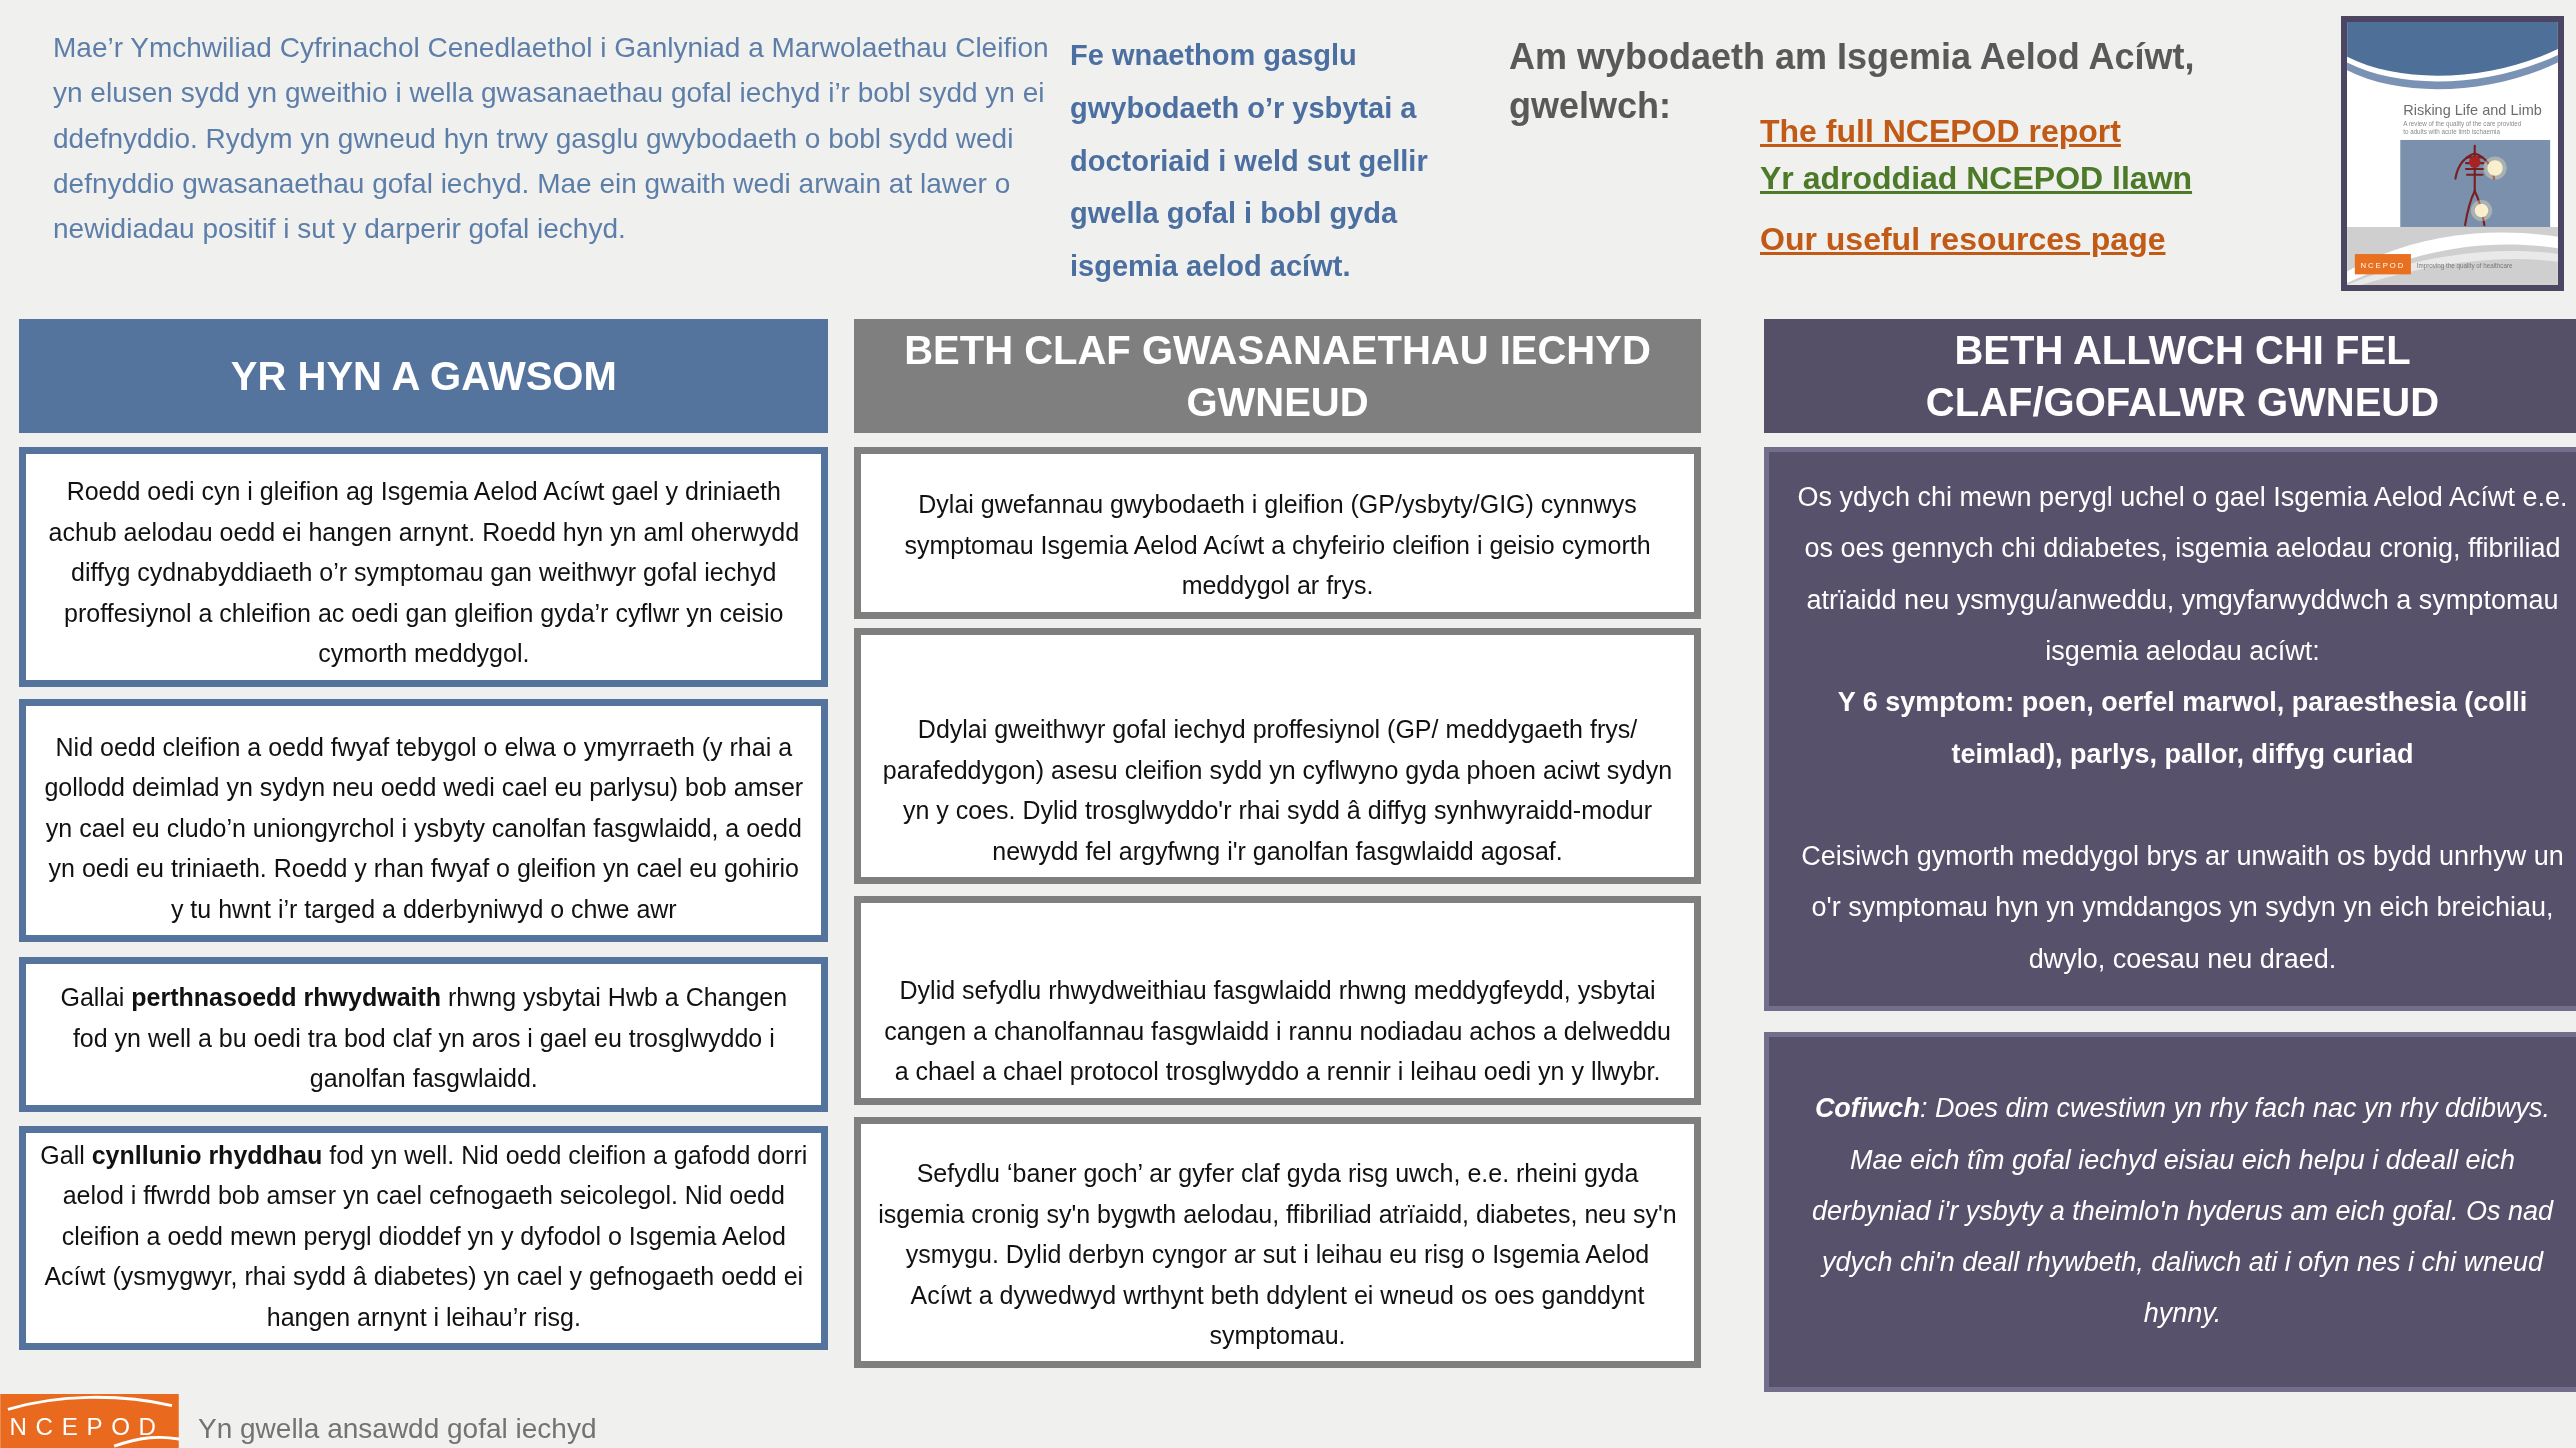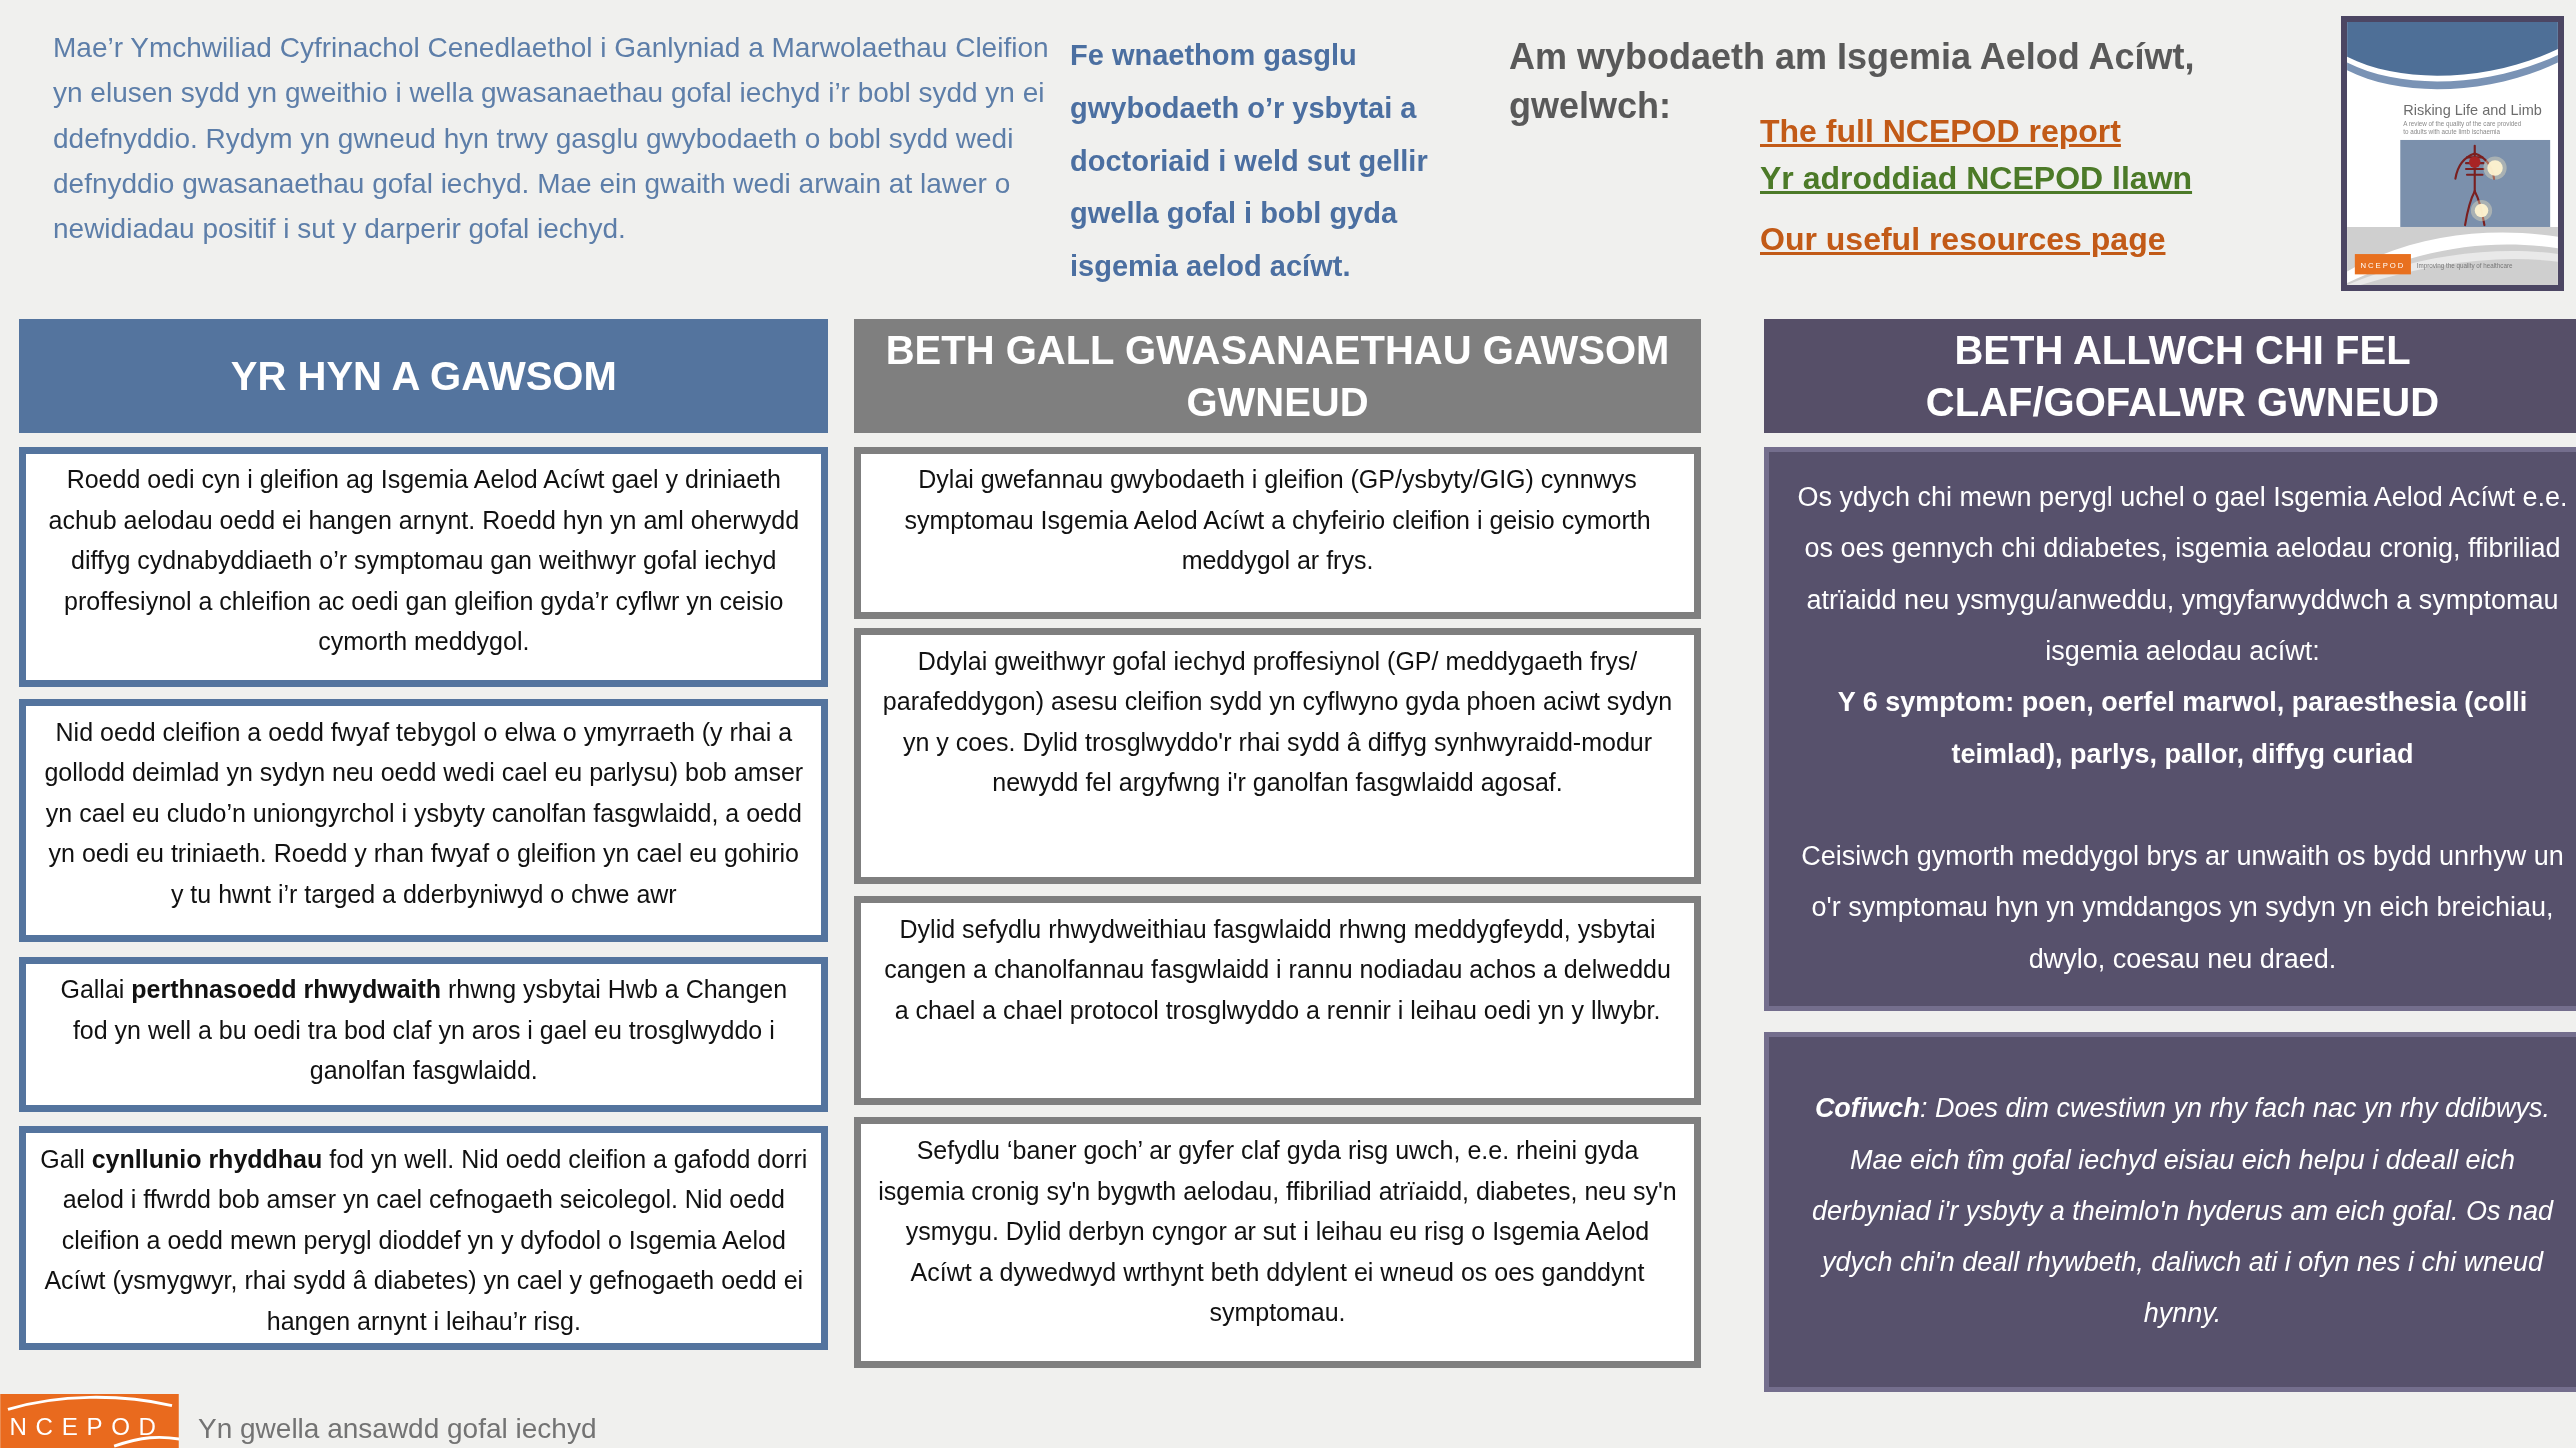--- a/index.html
+++ b/index.html
@@ -54,21 +54,21 @@
     height:114px;display:flex;align-items:center;justify-content:center;
     text-align:center;color:#fff;font-weight:bold;font-size:40px;line-height:1.3;
     padding:0 29px;box-sizing:border-box;
   }
   .col1 .col-header{background:#54749e;}
   .col2 .col-header{background:#7f7f7f;}
   .col3 .col-header{background:#564f68;}
 
   .box{
     box-sizing:border-box;background:#fff;
-    display:flex;flex-direction:column;align-items:center;justify-content:flex-start;
+    display:flex;flex-direction:column;align-items:center;justify-content:flex-end;
     text-align:center;font-size:25px;line-height:1.62;color:#111;
     padding:5.8px 13.5px;
   }
   .col1 .box{border:7.7px solid #54749e;}
   .col2 .box{border:7.7px solid #7f7f7f;}
 
   .box-f1{margin-top:13.5px;height:240px;}
   .box-f2{margin-top:12.6px;height:243px;}
   .box-f3{margin-top:14.5px;height:155px;}
   .box-f4{margin-top:14.5px;height:224px;}
@@ -162,21 +162,21 @@
     </div>
   <div class="box box-f3">
       <p><span>Gallai </span><span class="b">perthnasoedd rhwydwaith</span><span> rhwng ysbytai Hwb a Changen fod yn well a bu oedi tra bod claf yn aros i gael eu trosglwyddo i ganolfan fasgwlaidd.</span></p>
     </div>
   <div class="box box-f4">
       <p><span>Gall </span><span class="b">cynllunio rhyddhau</span><span> fod yn well. Nid oedd cleifion a gafodd dorri aelod i ffwrdd bob amser yn cael cefnogaeth seicolegol. Nid oedd cleifion a oedd mewn perygl dioddef yn y dyfodol o Isgemia Aelod Acíwt (ysmygwyr, rhai sydd â diabetes) yn cael y gefnogaeth oedd ei hangen arnynt i leihau’r risg.</span></p>
     </div>
 </div>
 
 <div class="col col2">
-  <div class="col-header">BETH GALL GWASANAETHAU GAWSOM GWNEUD</div>
+  <div class="col-header">BETH CLAF GWASANAETHAU IECHYD GWNEUD</div>
   <div class="box box-h1">
       <p><span>Dylai gwefannau gwybodaeth i gleifion (GP/ysbyty/GIG) cynnwys symptomau Isgemia Aelod Acíwt a chyfeirio cleifion i geisio cymorth meddygol ar frys.</span></p>
     </div>
   <div class="box box-h2">
       <p><span>Ddylai gweithwyr gofal iechyd proffesiynol (GP/ meddygaeth frys/ parafeddygon) asesu cleifion sydd yn cyflwyno gyda phoen aciwt sydyn yn y coes. Dylid trosglwyddo'r rhai sydd â diffyg synhwyraidd-modur newydd fel argyfwng i'r ganolfan fasgwlaidd agosaf.</span></p>
     </div>
   <div class="box box-h3">
       <p><span>Dylid sefydlu rhwydweithiau fasgwlaidd rhwng meddygfeydd, ysbytai cangen a chanolfannau fasgwlaidd i rannu nodiadau achos a delweddu a chael a chael protocol trosglwyddo a rennir i leihau oedi yn y llwybr.</span></p>
     </div>
   <div class="box box-h4">

